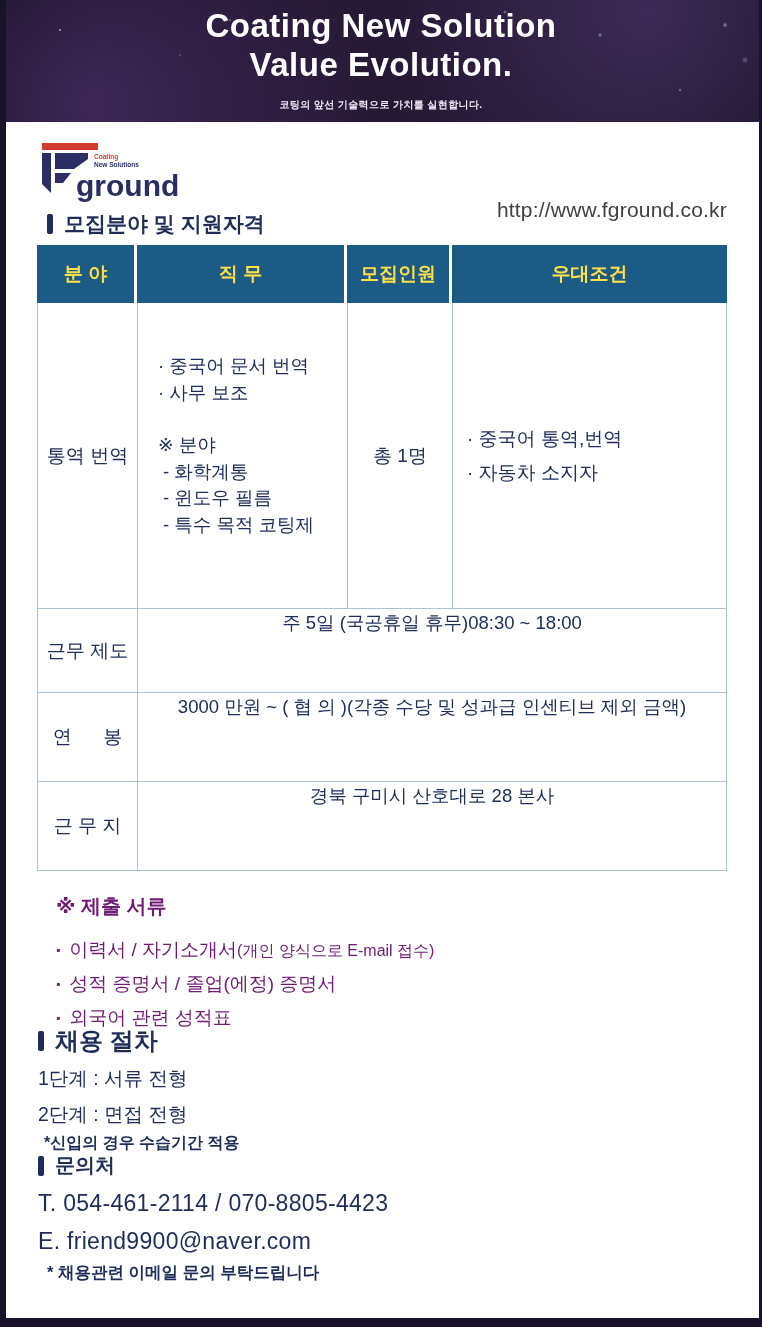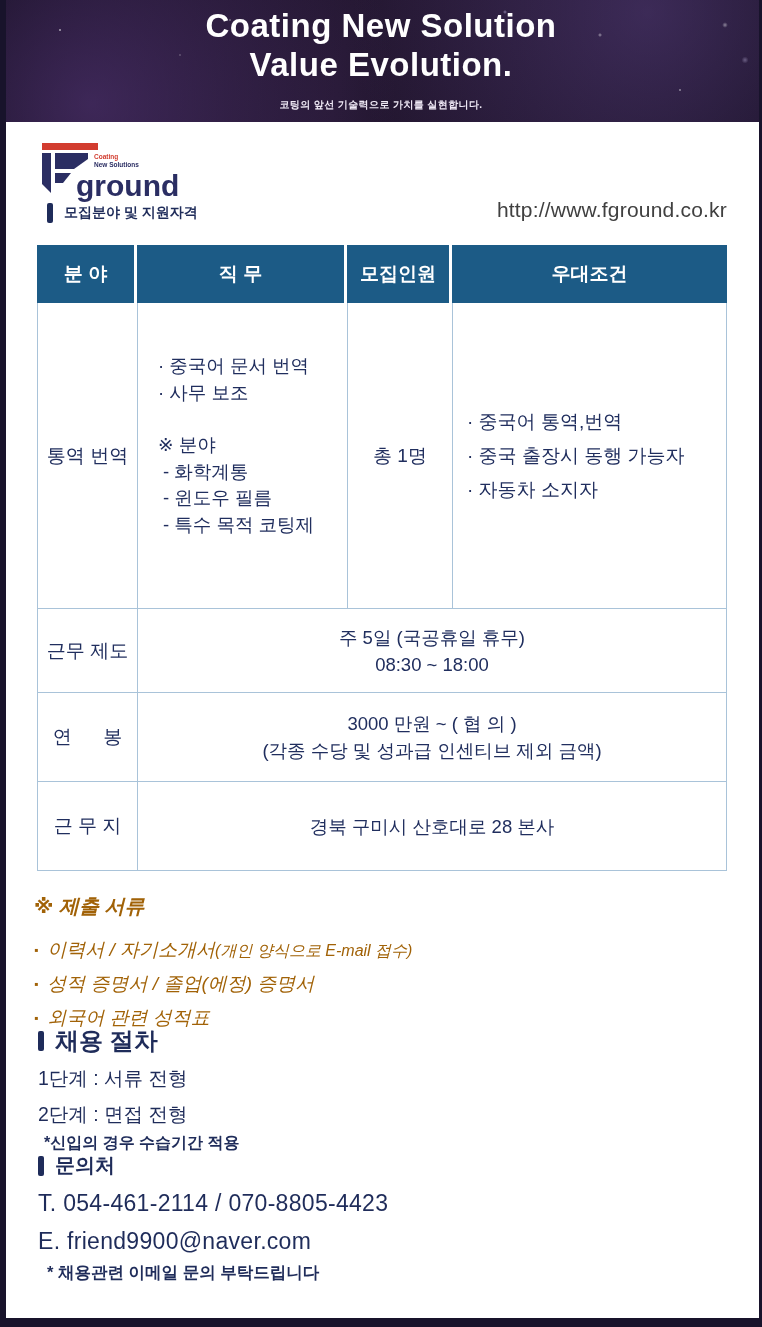--- a/index.html
+++ b/index.html
@@ -37,46 +37,46 @@
   }
   .banner-title { padding-top:6px; font-size:33px; line-height:39px; font-weight:bold; letter-spacing:.5px; }
   .banner-sub   { margin-top:14px; font-size:10px; font-weight:bold; letter-spacing:.4px; color:#efe9f5; }
 
   
   .logo { position:absolute; left:38px; top:139px; width:150px; height:66px; }
 
   
   .sec-head { display:flex; align-items:center; gap:11px; font-weight:bold; color:#1f2c5a; }
   .bar-marker { width:6px; height:20px; background:#1f2c5a; border-radius:2px; flex:none; }
-  .sec1 { position:absolute; left:38px; top:203px; font-size:14px;padding-left:9px; }
+  .sec1 { position:absolute; left:38px; top:210px; font-size:21px;padding-left:9px; }
   .url  { position:absolute; right:35px; top:198px; font-size:21px; color:#404040; letter-spacing:.2px; }
 
   
   .tbl { position:absolute; left:37px; top:245px; width:690px; font-size:19px; color:#202e5e; }
   .thead { display:grid; grid-template-columns:100px 210px 105px 275px; height:58px; background:#1c5b86; }
-  .th { display:flex; align-items:center; justify-content:center; color:#ffffff; font-weight:bold; font-size:19px; border-right:3px solid #ffffff; }
+  .th { display:flex; align-items:center; justify-content:center; color:#fde047; font-weight:bold; font-size:19px; border-right:3px solid #ffffff; }
   .th:last-child { border-right:none; }
   .tbody { border:1px solid #a9c3d9; border-top:none; }
   .trow { display:grid; }
   .row1 { grid-template-columns:100px 210px 105px 273px; height:305px; }
   .row2 { grid-template-columns:100px 588px; height:84px; border-top:1px solid #a9c3d9; }
   .row3 { grid-template-columns:100px 588px; height:89px; border-top:1px solid #a9c3d9; }
   .row4 { grid-template-columns:100px 588px; height:89px; border-top:1px solid #a9c3d9; }
   .cell { border-right:1px solid #a9c3d9; }
   .trow .cell:last-child { border-right:none; }
   .center { display:flex; align-items:center; justify-content:center; text-align:center; }
   .label-cell { white-space:pre; }
   .duties { padding:50px 0 0 20px; line-height:26.5px; font-size:18.5px; }
   .duties .group2 { margin-top:26px; }
   .duties .indent { padding-left:5px; }
   .preferred { display:flex; flex-direction:column; justify-content:center; padding-left:14px; line-height:34px; font-size:19px; }
-  .vcell { display:flex; flex-direction:column; justify-content:center; text-align:center; line-height:27px; font-size:18.5px; }
-
-  
-  .docs { position:absolute; left:34px; top:893px; color:#a16207;font-style:italic; }
+  .vcell { display:flex; flex-direction:row; justify-content:center; text-align:center; line-height:27px; font-size:18.5px; }
+
+  
+  .docs { position:absolute; left:56px; top:893px; color:#701a75; }
   .docs-title { font-size:20px; font-weight:bold; }
   .doc-list { margin-top:14px; }
   .doc-item { font-size:19px; line-height:32px; display:flex; align-items:baseline; }
   .sq-bullet { font-size:12px; margin-right:9px; position:relative; top:-2px; }
   .doc-note { font-size:16px; }
 
   .process { position:absolute; left:38px; top:1025px; color:#1f2c5a; }
   .process .sec-head { font-size:24px; }
   .step { font-size:19.5px; line-height:30px; margin-top:6px; }
   .step:first-of-type { margin-top:12px; }
@@ -137,21 +137,20 @@
           <div>· 중국어 문서 번역</div>
           <div>· 사무 보조</div>
           <div class="group2">※ 분야</div>
           <div class="indent">- 화학계통</div>
           <div class="indent">- 윈도우 필름</div>
           <div class="indent">- 특수 목적 코팅제</div>
         </div>
         <div class="cell center">총 1명</div>
         <div class="cell preferred">
           <div>· 중국어 통역,번역</div>
-          <div>· 중국 출장시 동행 가능자</div>
           <div>· 자동차 소지자</div>
         </div>
       </div>
 
       <div class="trow row2">
         <div class="cell center label-cell">근무 제도</div>
         <div class="cell vcell">
           <div>주 5일 (국공휴일 휴무)</div>
           <div>08:30 ~ 18:00</div>
         </div>

